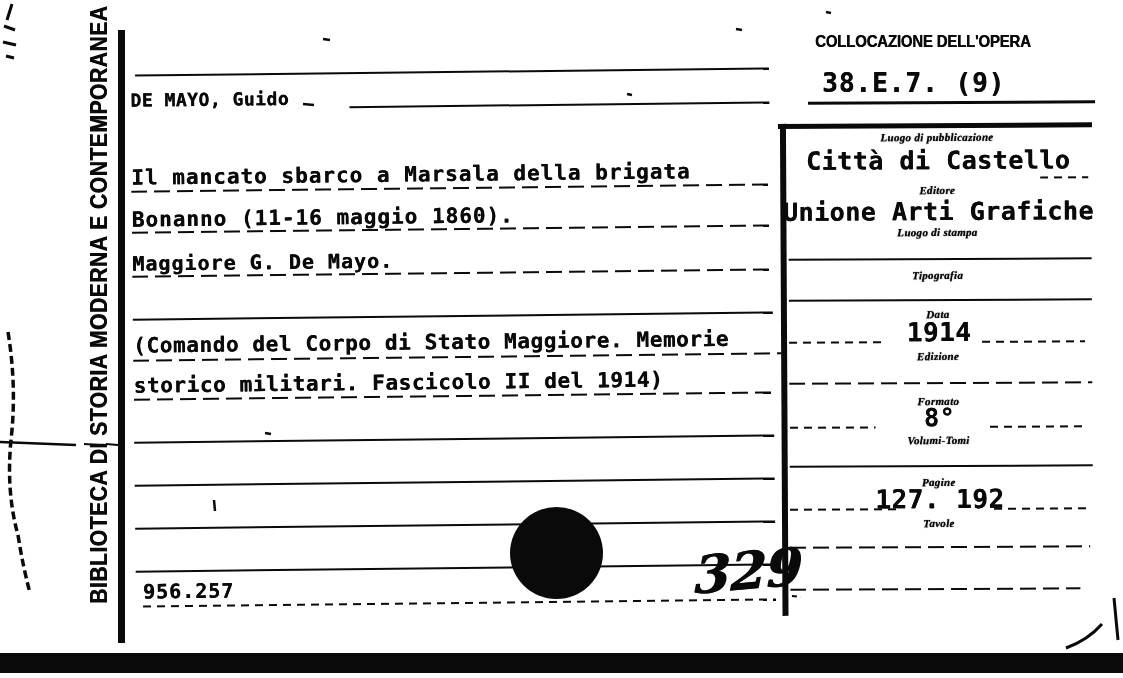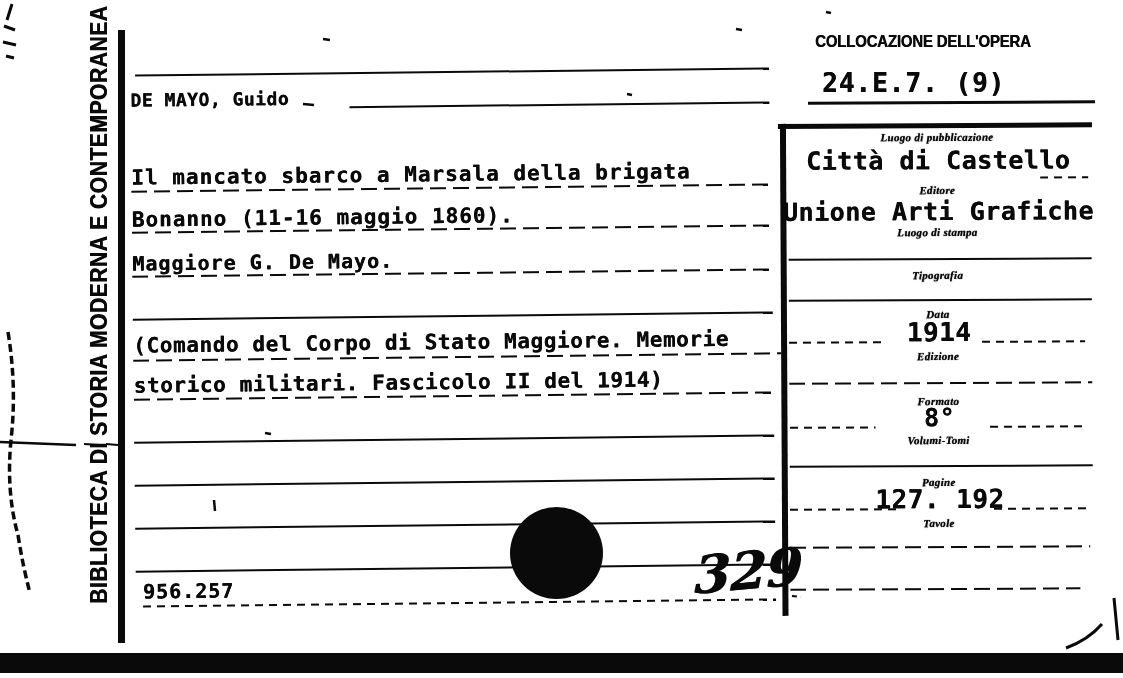--- a/index.html
+++ b/index.html
@@ -84,21 +84,21 @@
     <div class="typed" style="left:3px;top:194px;font-size:20px;">Maggiore G. De Mayo.</div>
     <div class="typed" style="left:3px;top:276px;letter-spacing:0.6px;">(Comando del Corpo di Stato Maggiore. Memorie</div>
     <div class="typed" style="left:3px;top:316px;letter-spacing:0.6px;">storico militari. Fascicolo II del 1914)</div>
     <div class="typed" style="left:10px;top:522px;font-size:20px;">956.257</div>
   </div>
 
   <div class="ink-dot"></div>
   <div class="handwritten">329</div>
 
   <div class="colloc-label">COLLOCAZIONE DELL'OPERA</div>
-  <div class="colloc-value">24.E.7. (9)</div>
+  <div class="colloc-value">38.E.7. (9)</div>
   <div class="bar" style="left:808px;top:101px;width:287px;height:3px;transform:rotate(-0.3deg);"></div>
 
   <div class="panel">
     <div class="bar" style="left:0;top:123px;width:314px;height:5px;"></div>
     <div class="bar" style="left:2px;top:123px;width:6px;height:492px;"></div>
 
     <div class="flabel" style="top:131px;">Luogo di pubblicazione</div>
     <div class="fvalue" style="top:146px;">Città di Castello</div>
     <div class="rule dotted" style="left:262px;top:177px;width:48px;"></div>
 

